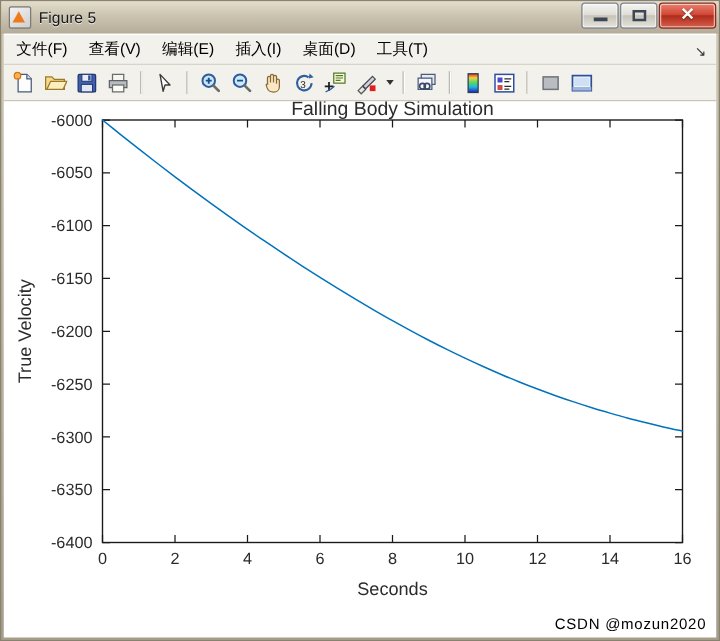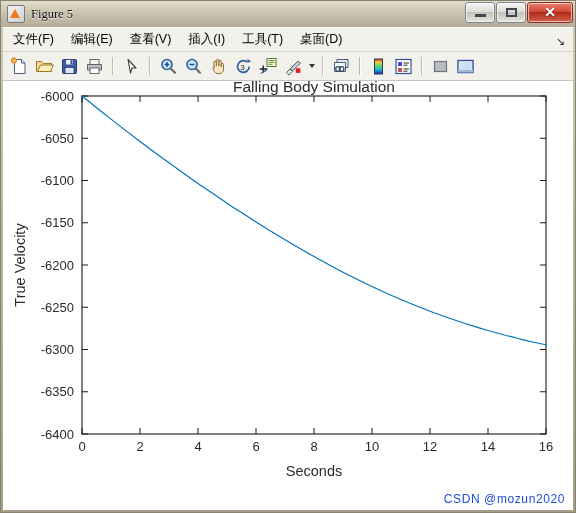--- a/index.html
+++ b/index.html
@@ -28,21 +28,20 @@
     position:relative;flex:0 0 16px;
   }
   #app-icon::after{
     content:"";position:absolute;left:2px;top:3px;width:0;height:0;
     border-left:5px solid transparent;border-right:5px solid transparent;
     border-bottom:9px solid #ef7a1a;
   }
   #title-text{
     font-size:12.5px;color:#16181c;white-space:nowrap;
     text-shadow:0 1px 0 rgba(255,255,255,.75);
-    font-family:Liberation Serif, serif;
   }
   #winbtns{position:absolute;right:2px;top:1px;display:flex;align-items:center;}
   .winbtn{
     width:28px;height:19px;margin-left:1px;
     border:1px solid #7d8595;border-radius:3px;
     background:linear-gradient(180deg,#f4f4f2 0%,#dedcd4 48%,#c6c3b8 50%,#e6e4dc 100%);
     display:flex;align-items:center;justify-content:center;
     box-shadow:inset 0 0 0 1px rgba(255,255,255,.6);
   }
   #btn-close{
@@ -89,21 +88,21 @@
     border-right:3.5px solid transparent;border-top:4px solid #333;
   }
   
   #figure-area{
     flex:1 1 auto;background:#ffffff;margin:0 2px 2px 2px;
     position:relative;overflow:hidden;
   }
   #plot-svg{position:absolute;left:0;top:0;}
   #watermark{
     position:absolute;right:8px;bottom:4px;
-    font-size:12px;color:#1d4ed8;letter-spacing:.6px;
+    font-size:12px;color:#000000;letter-spacing:.6px;
     font-family:"Liberation Sans",sans-serif;white-space:nowrap;
   }
   text{font-family:"Liberation Sans","DejaVu Sans",sans-serif;fill:#2b2b2b;}
   .tick-lbl{font-size:13px;}
   .ax-lbl{font-size:14.5px;}
   .ttl{font-size:15.5px;}
 </style>
 </head>
 <body>
 
@@ -120,25 +119,25 @@
         <div class="glyph-max"></div>
       </div>
       <div class="winbtn" id="btn-close">
         <div class="glyph-close">✕</div>
       </div>
     </div>
   </div>
 
   <div id="menubar">
     <div class="menu-item">文件(F)</div>
+    <div class="menu-item">查看(V)</div>
     <div class="menu-item">编辑(E)</div>
-    <div class="menu-item">查看(V)</div>
     <div class="menu-item">插入(I)</div>
+    <div class="menu-item">桌面(D)</div>
     <div class="menu-item">工具(T)</div>
-    <div class="menu-item">桌面(D)</div>
     <div id="menu-overflow">↘</div>
   </div>
 
   <div id="toolbar">
 
     <div class="tb">
       <svg width="19" height="19" viewBox="0 0 19 19">
         <path d="M4.5 2.5h7l3.5 3.5v10.5h-10.5z" fill="#fdfdfd" stroke="#4a5a7a" stroke-width="1"></path>
         <path d="M11.5 2.5v3.5h3.5" fill="#dde6f2" stroke="#4a5a7a" stroke-width="1"></path>
         <circle cx="4" cy="3.5" r="2.6" fill="#ffb24a" stroke="#d4741a" stroke-width="1"></circle>

